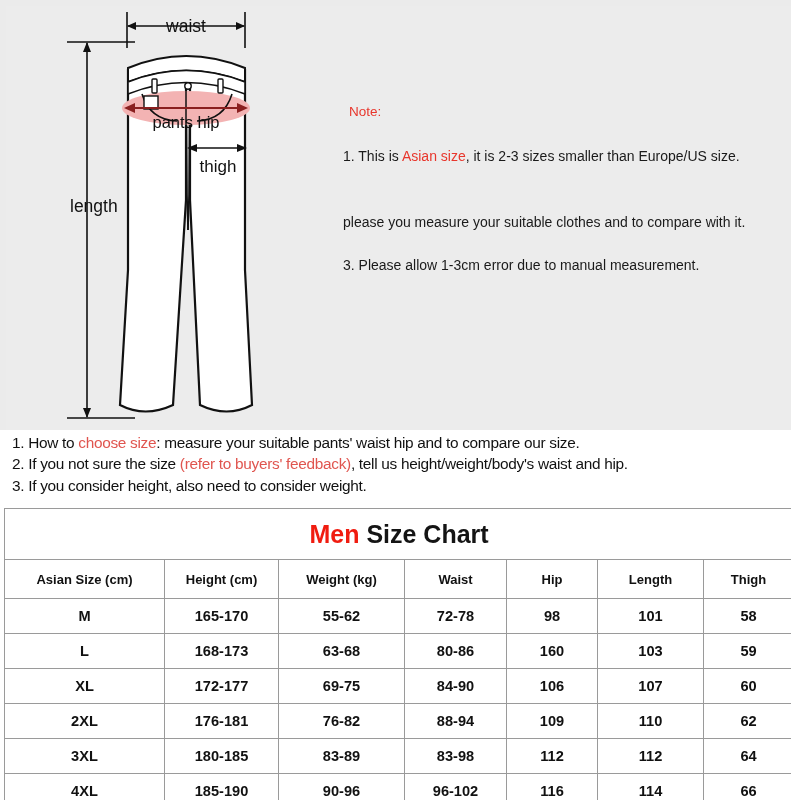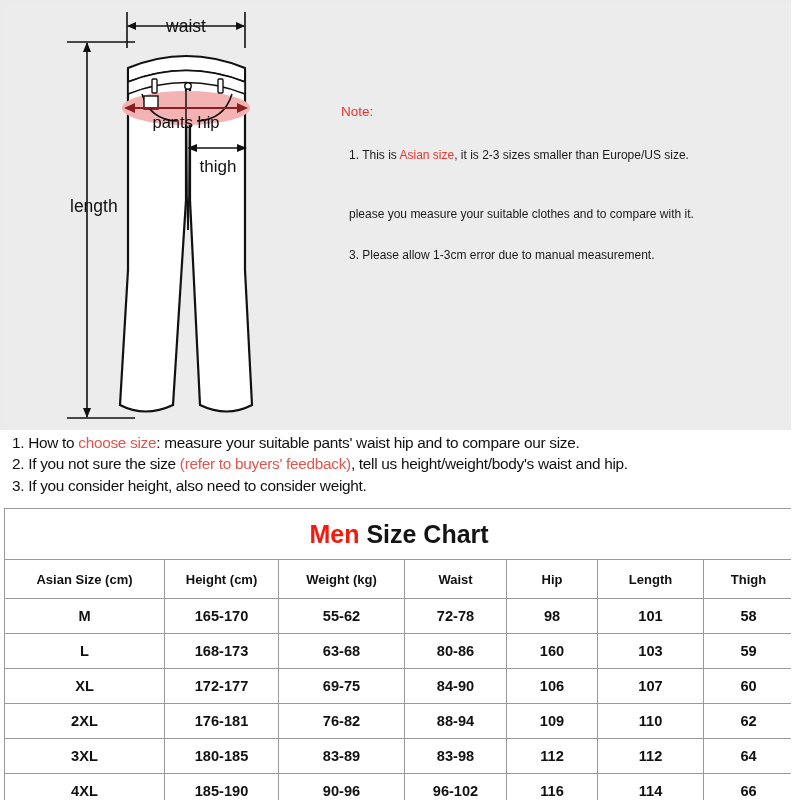--- a/index.html
+++ b/index.html
@@ -40,28 +40,28 @@
   #note-block {
     position: absolute;
     left: 341px;
     top: 104px;
     width: 452px;
   }
   .note-title {
     color: #e8362c;
     font-size: 13.5px;
     font-weight: 400;
-    margin: 0 0 26px 0;
+    margin: 0 0 26px 8px;
     line-height: 1.2;
   }
   .note-item {
-    font-size: 12px;
+    font-size: 14px;
     color: #1a1a1a;
     line-height: 1.55;
-    margin: 0 0 22px 8px;
+    margin: 0 0 22px 2px;
   }
   .note-item:last-child { margin-bottom: 0; }
   .red { color: #e8362c; }
 
   
   #instructions {
     position: absolute;
     left: 12px;
     top: 432px;
     width: 792px;

